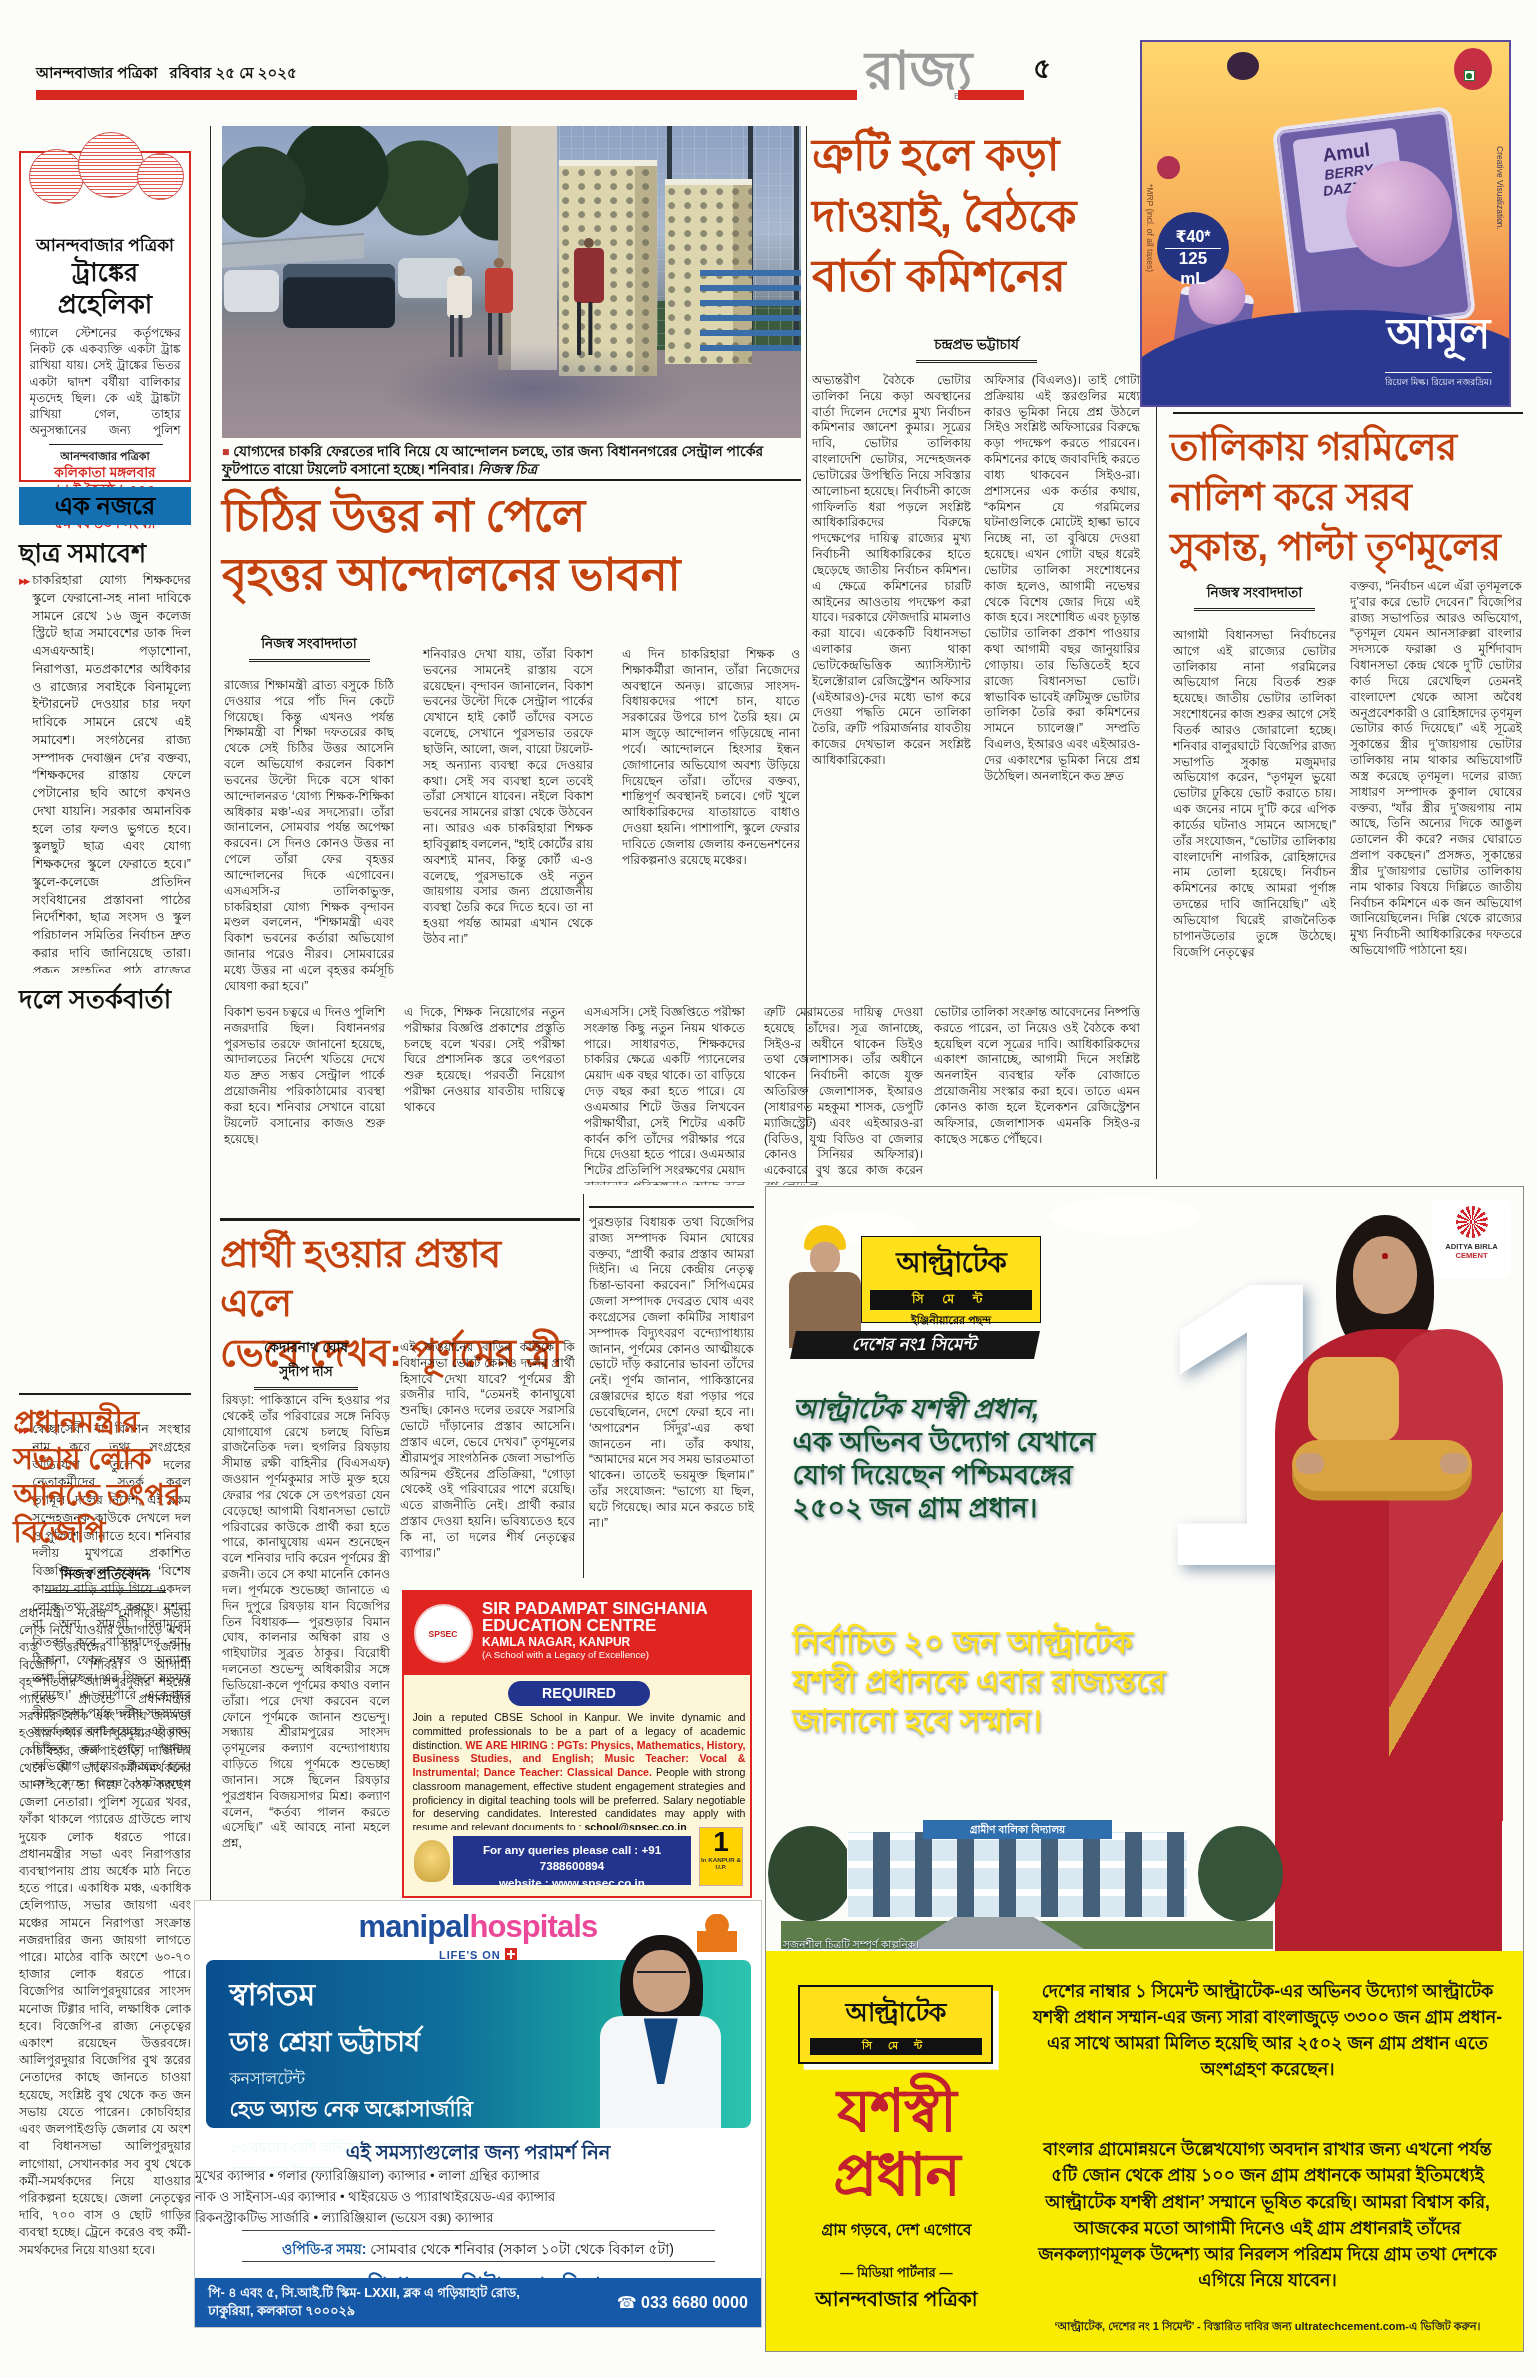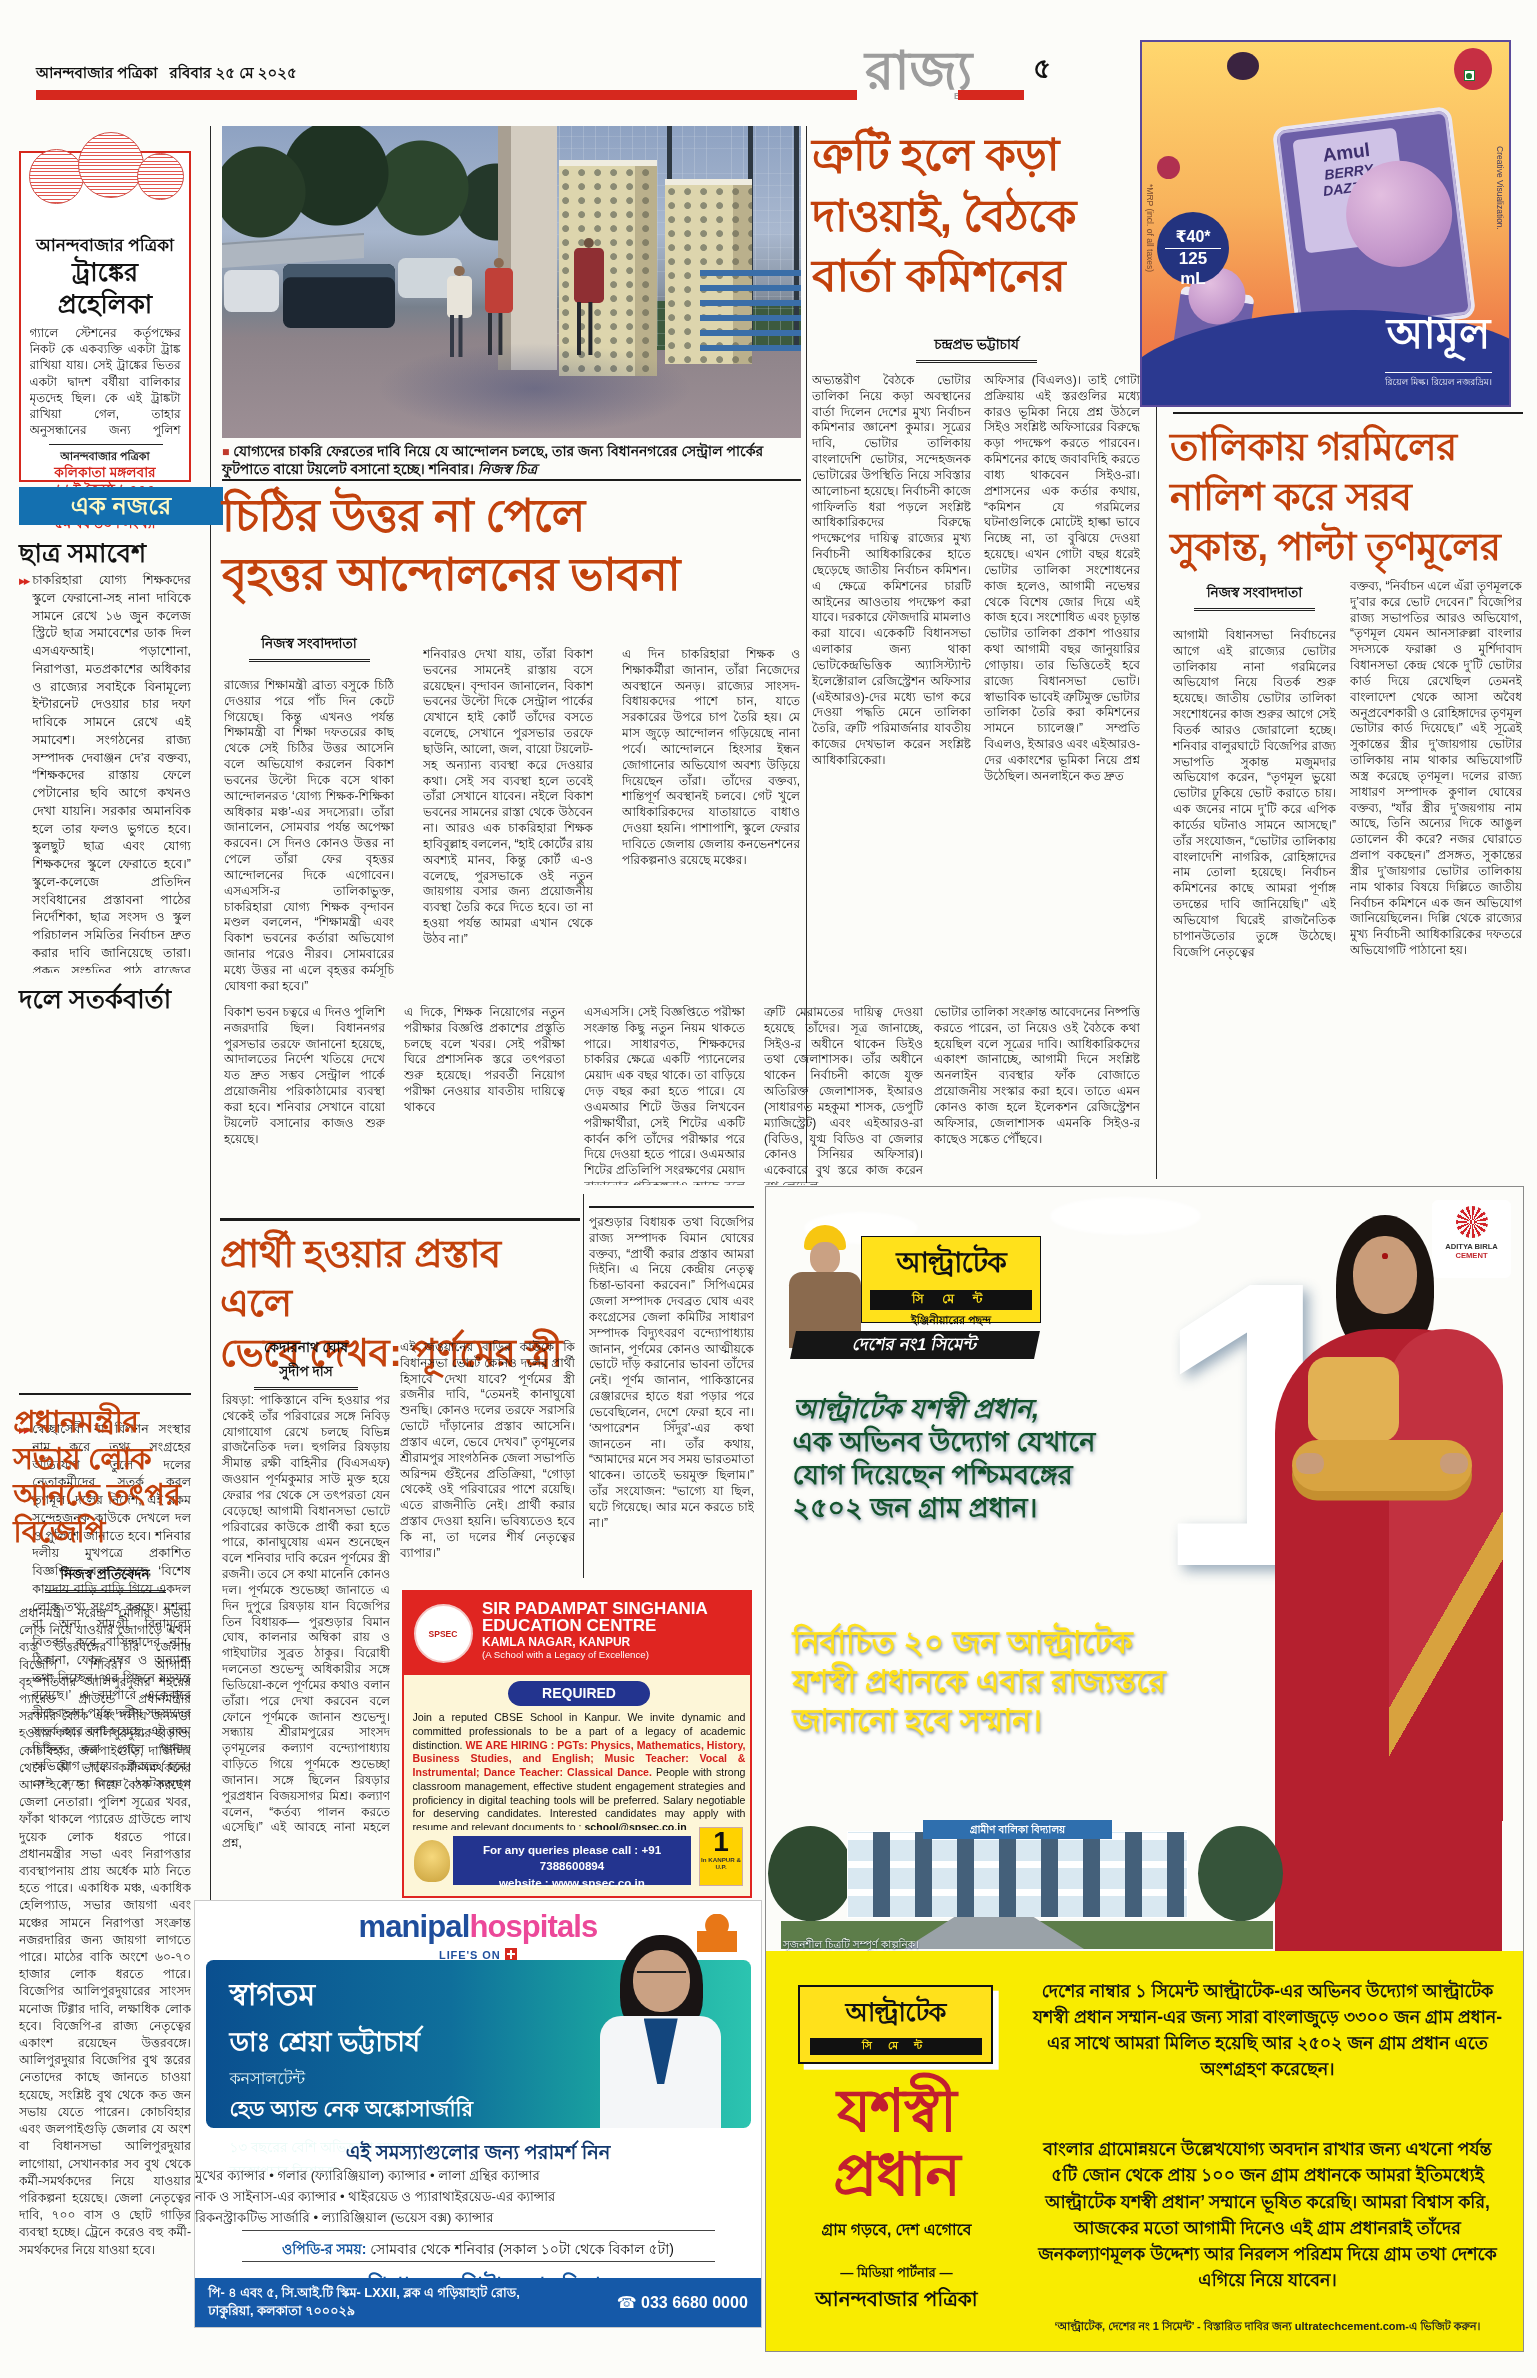--- a/index.html
+++ b/index.html
@@ -25,21 +25,21 @@
   .t-circ{position:absolute;border-radius:50%;border:0.9px solid #d05048;
           background:repeating-linear-gradient(0deg,#e2564e 0 0.9px,#fff 0.9px 3.4px)}
   .trunk-mast{position:absolute;left:0;top:79px;width:100%;text-align:center;font-size:17px;font-weight:800}
   .trunk-title{position:absolute;left:0;top:104px;width:100%;text-align:center;font-size:25.6px;font-weight:800;line-height:1.25}
   .trunk-body{position:absolute;left:8.5px;top:172px;width:151px;font-size:12px;line-height:1.35;text-align:justify;height:112px;overflow:hidden}
   .trunk-div{position:absolute;left:28px;top:291px;width:114px;border-top:1.4px solid #222}
   .trunk-foot{position:absolute;left:0;top:297px;width:100%;text-align:center;line-height:1.25}
   .tf-b{font-size:11px;font-weight:800;color:#222}
   .tf-r{font-size:13.7px;font-weight:800;color:#d6281e}
   
-  .glance-banner{position:absolute;left:19px;top:487px;width:204px;height:38px;background:#1470b0;color:#fef9c3;
+  .glance-banner{position:absolute;left:19px;top:487px;width:172px;height:38px;background:#1470b0;color:#000000;
                  font-size:24px;font-weight:800;text-align:center;line-height:38px}
   .glance-title{font-size:25.6px;font-weight:800}
   .glance-body{font-size:12.5px;line-height:1.42;text-align:justify;overflow:hidden;padding-left:13.2px;position:relative}
   .glance-body::before{content:"▶▶";color:#d6281e;font-size:8.5px;position:absolute;left:0;top:2.8px;letter-spacing:-1.9px}
   
   .pm-head{font-size:30px;line-height:1.22}
   
   .photo{position:absolute;left:222px;top:126px;width:579px;height:312px;overflow:hidden;
          background:linear-gradient(180deg,#8ea2c2 0%,#a9b8cf 34%,#8a96a6 52%,#77808c 58%,#8d8389 68%,#9d8f95 100%)}
   .ph-trees{position:absolute;left:0;top:0;width:322px;height:161px;

